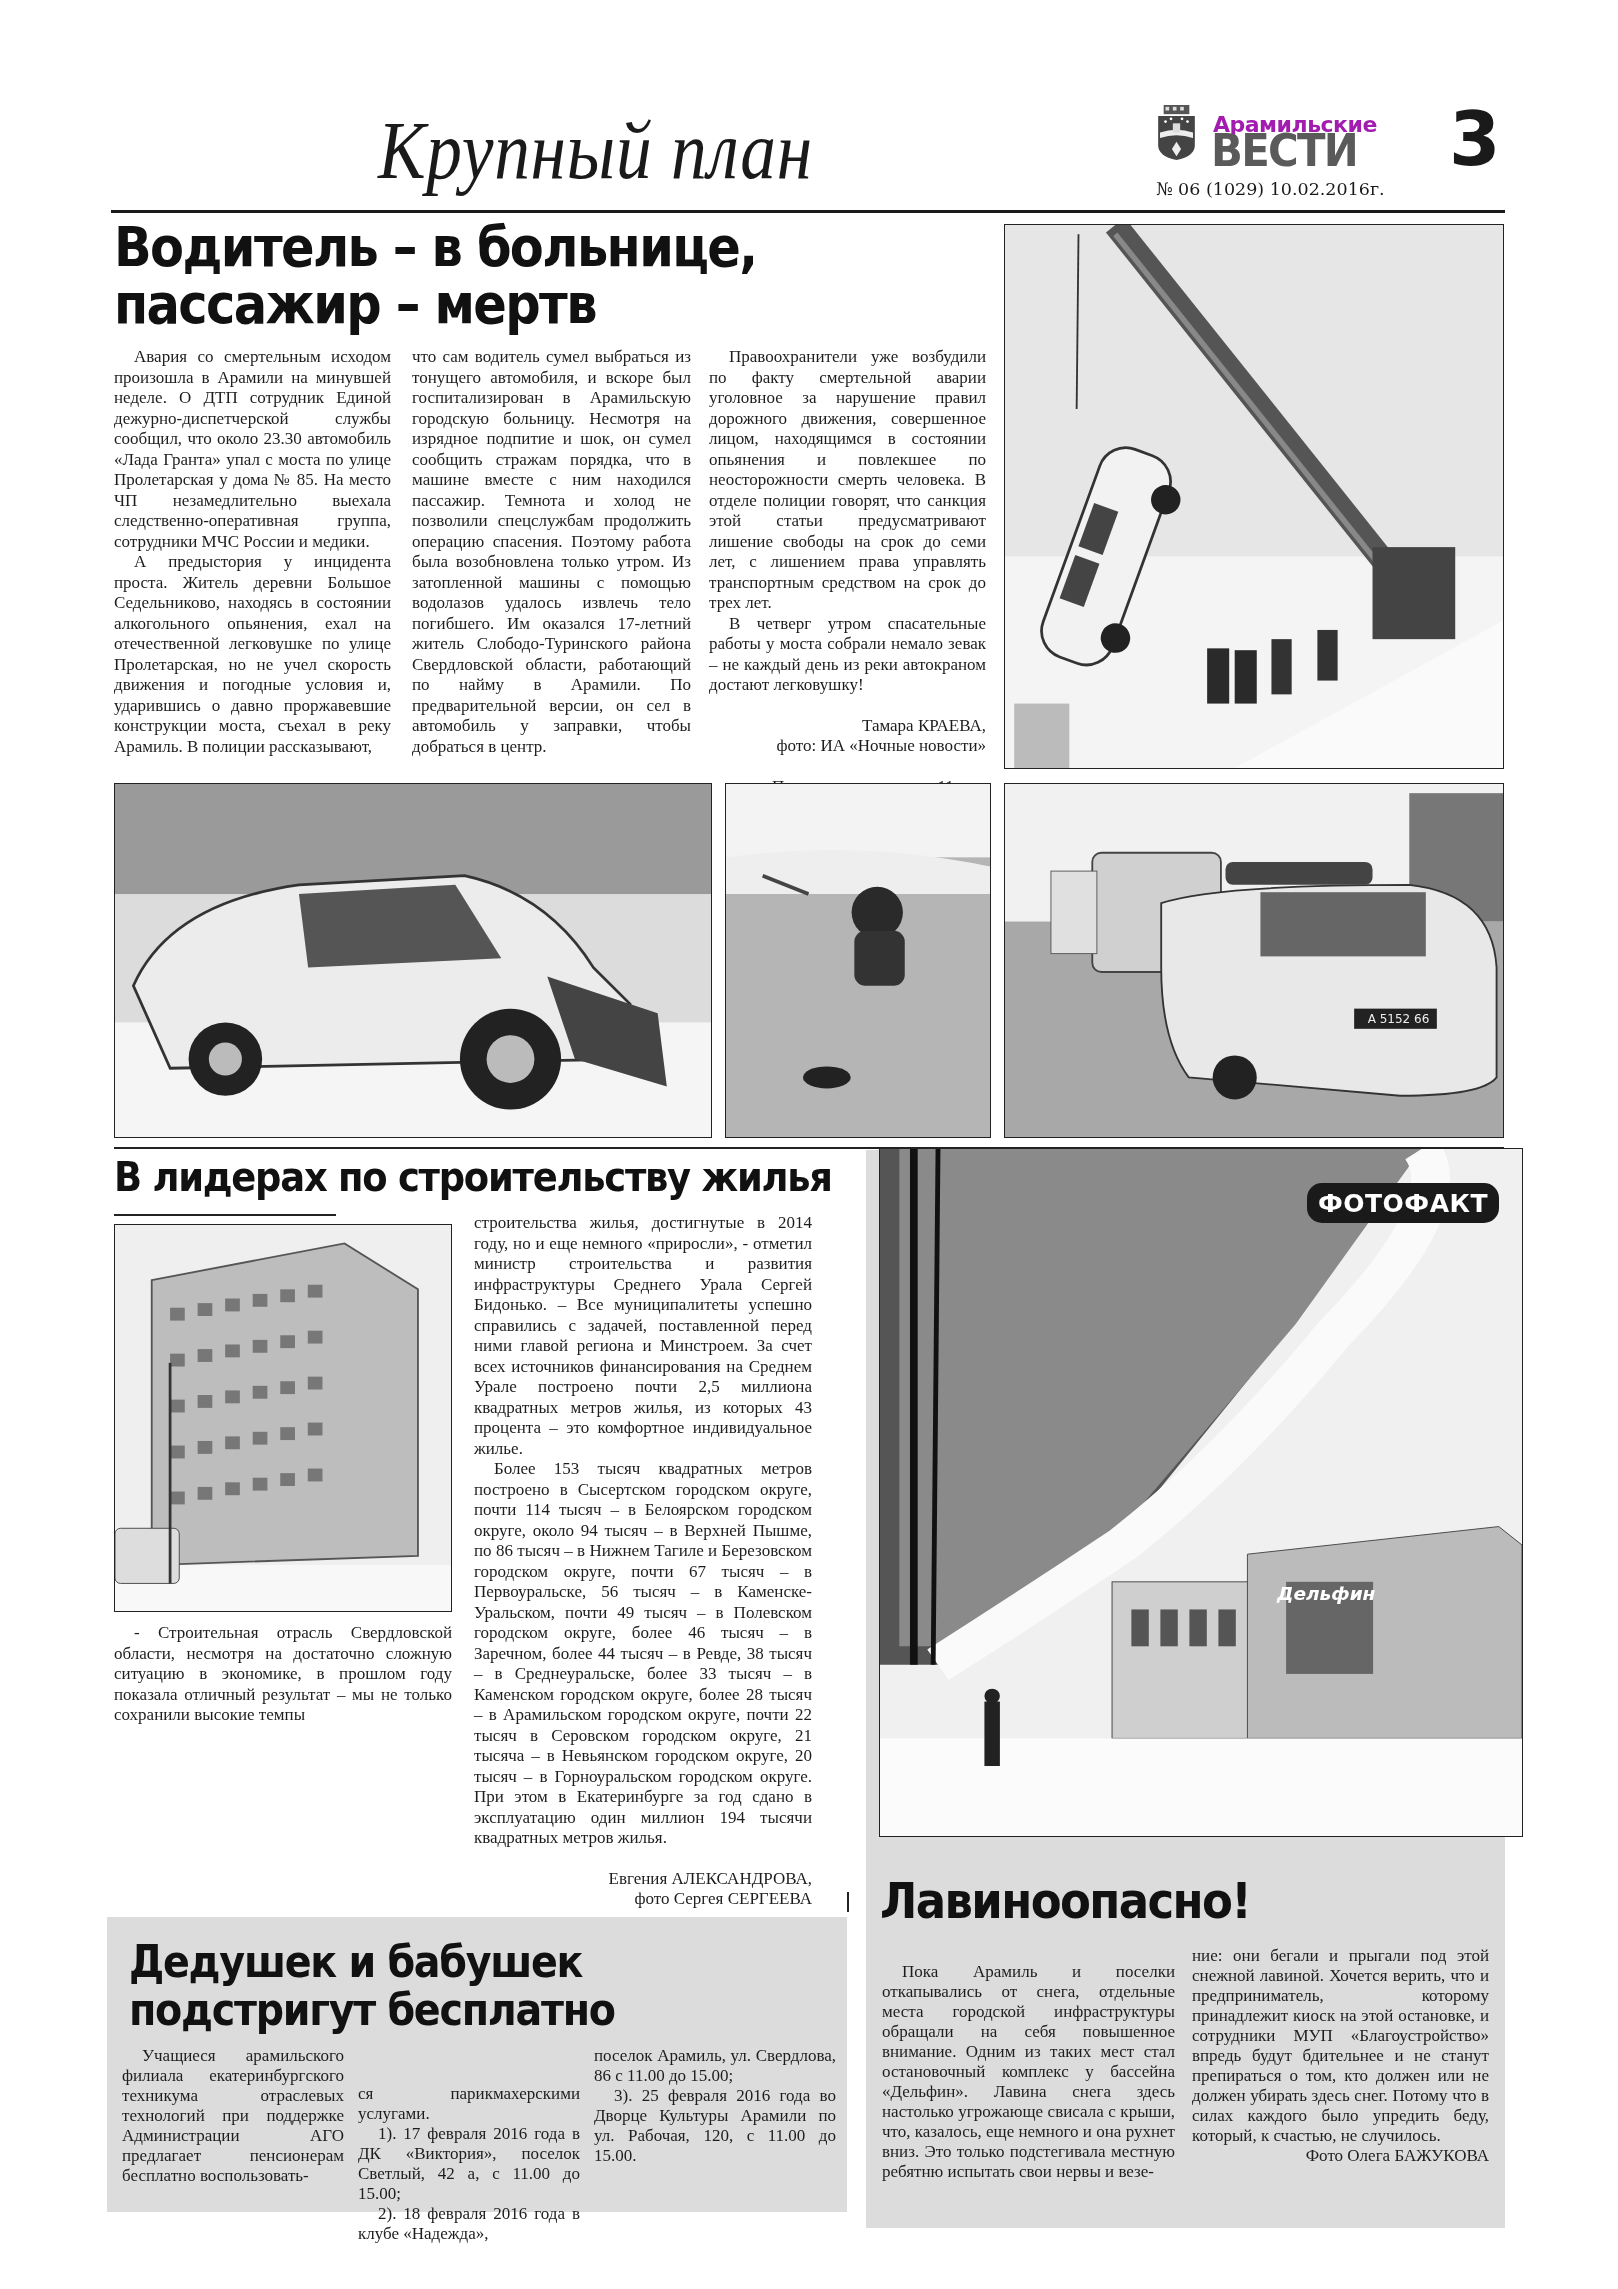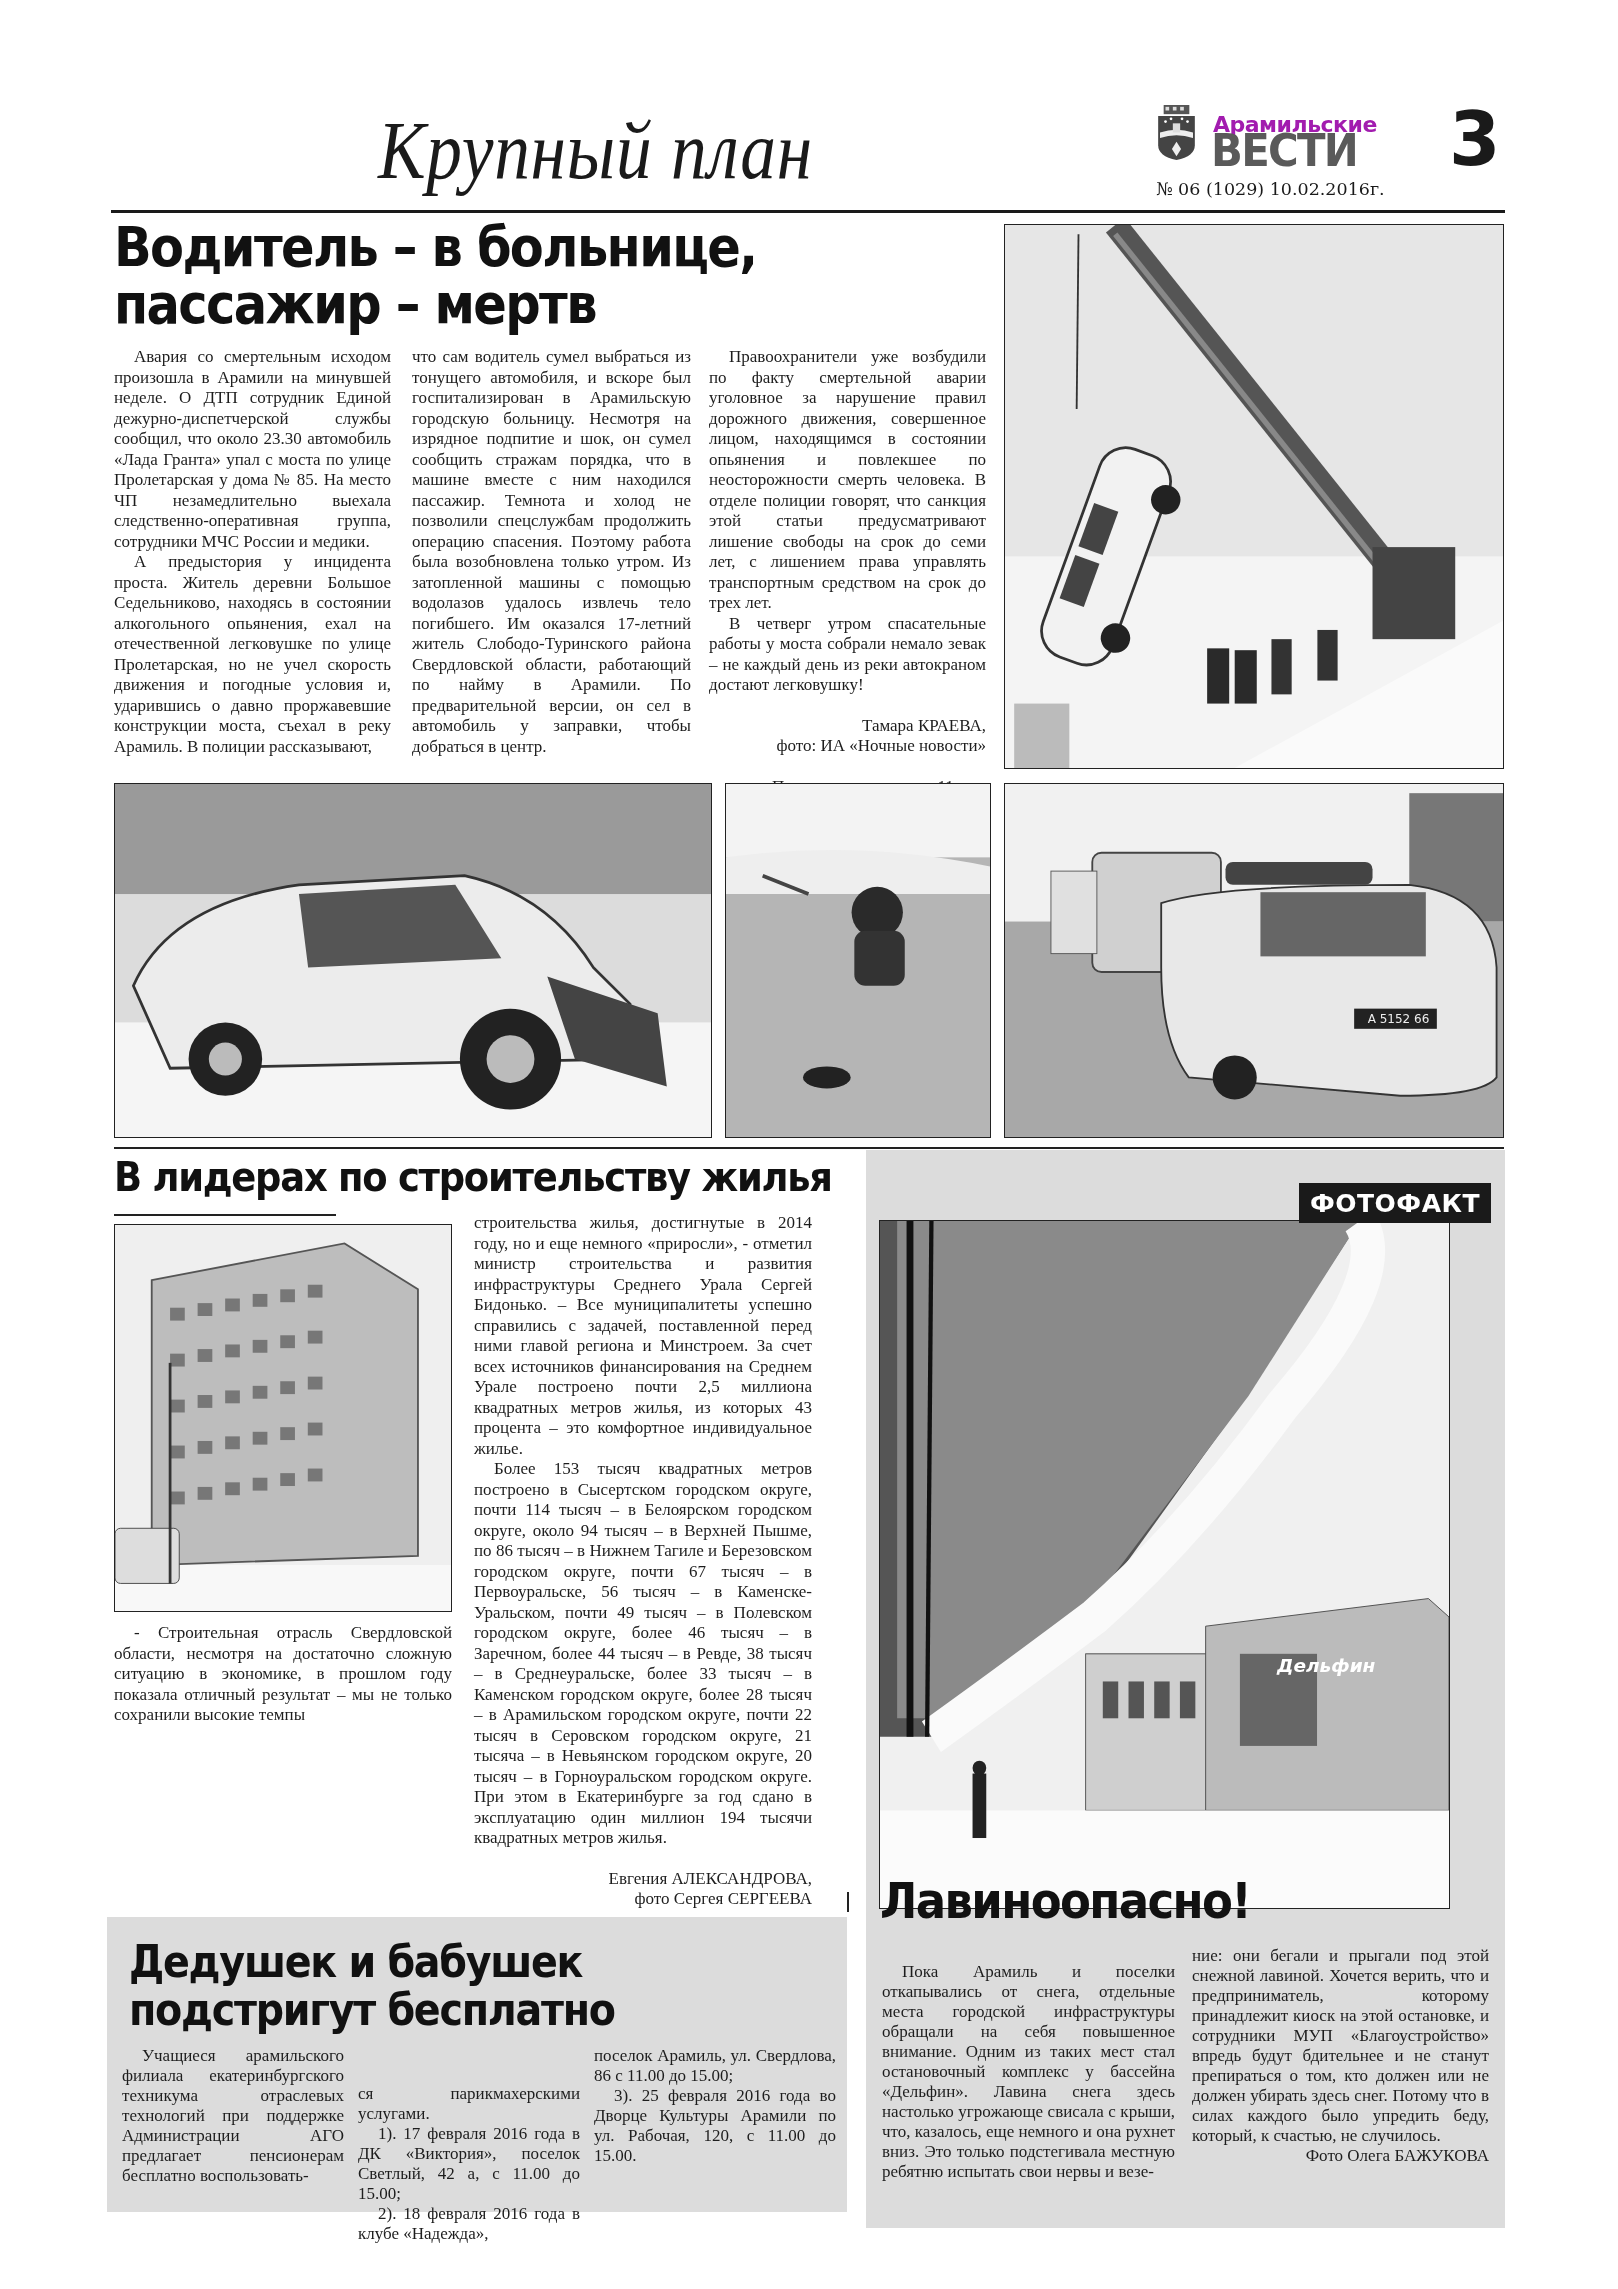--- a/index.html
+++ b/index.html
@@ -220,21 +220,21 @@
   <p class="noindent">ся парикмахерскими услугами.</p>
   <p>1). 17 февраля 2016 года в ДК «Виктория», поселок Светлый, 42 а, с 11.00 до 15.00;</p>
   <p>2). 18 февраля 2016 года в клубе «Надежда»,</p>
 </div>
 <div class="abs col" style="left:594px; top:2046px; width:242px; line-height:20px;">
   <p class="noindent">поселок Арамиль, ул. Свердлова, 86 с 11.00 до 15.00;</p>
   <p>3). 25 февраля 2016 года во Дворце Культуры Арамили по ул. Рабочая, 120, с 11.00 до 15.00.</p>
 </div>
 
 <div class="abs gray-box" style="left:866px; top:1150px; width:639px; height:1078px;"></div>
-<div class="abs photo" style="left:879px; top:1220px; width:571px; height:689px;">
+<div class="abs photo" style="left:879px; top:1148px; width:644px; height:689px;">
   <svg viewBox="0 0 664 746" preserveAspectRatio="none">
     <rect width="664" height="746" fill="#f0f0f0"></rect>
     <polygon points="0,0 560,0 420,200 250,420 60,560 0,560" fill="#555"></polygon>
     <polygon points="20,0 560,0 430,190 260,400 70,540 20,540" fill="#8a8a8a"></polygon>
     <path d="M560 0 Q600 60 470 200 Q360 340 250 430 Q150 500 60 560" fill="none" stroke="#fafafa" stroke-width="40"></path>
     <line x1="35" y1="0" x2="35" y2="560" stroke="#111" stroke-width="8"></line>
     <line x1="60" y1="0" x2="55" y2="560" stroke="#111" stroke-width="5"></line>
     <rect x="240" y="470" width="424" height="170" fill="#cfcfcf" stroke="#444"></rect>
     <polygon points="380,440 640,410 664,430 664,640 380,640" fill="#bbbbbb" stroke="#444"></polygon>
     <rect x="420" y="470" width="90" height="100" fill="#666"></rect>
@@ -243,21 +243,21 @@
         <rect x="290" y="500" width="18" height="40"></rect>
         <rect x="320" y="500" width="18" height="40"></rect>
         <rect x="350" y="500" width="18" height="40"></rect>
       </g>
     <rect y="640" width="664" height="106" fill="#fbfbfb"></rect>
     <rect x="108" y="600" width="16" height="70" fill="#222"></rect>
     <circle cx="116" cy="594" r="8" fill="#222"></circle>
   </svg>
   <div class="abs" style="left:397px; top:434px; color:#fff; font-family:'DejaVu Sans',sans-serif; font-weight:bold; font-size:18.5px; font-style:italic;">Дельфин</div>
 </div>
-<div class="fotofakt-badge" style="right:128px;">ФОТОФАКТ</div>
+<div class="fotofakt-badge" style="right:120px;border-radius:15px;">ФОТОФАКТ</div>
 
 <div class="abs headline" style="left:880px; top:1875px; font-size:50px; letter-spacing:-1.8px;">Лавиноопасно!</div>
 <div class="abs col" style="left:882px; top:1946px; width:293px; line-height:20px;margin-top:16px;">
   <p>Пока Арамиль и поселки откапывались от снега, отдельные места городской инфраструктуры обращали на себя повышенное внимание. Одним из таких мест стал остановочный комплекс у бассейна «Дельфин». Лавина снега здесь настолько угрожающе свисала с крыши, что, казалось, еще немного и она рухнет вниз. Это только подстегивала местную ребятню испытать свои нервы и везе-</p>
 </div>
 <div class="abs col" style="left:1192px; top:1946px; width:297px; line-height:20px;">
   <p class="noindent">ние: они бегали и прыгали под этой снежной лавиной. Хочется верить, что и предприниматель, которому принадлежит киоск на этой остановке, и сотрудники МУП «Благоустройство» впредь будут бдительнее и не станут препираться о том, кто должен или не должен убирать здесь снег. Потому что в силах каждого было упредить беду, который, к счастью, не случилось.</p>
   <div class="sig">Фото Олега БАЖУКОВА</div>
 </div>
 

